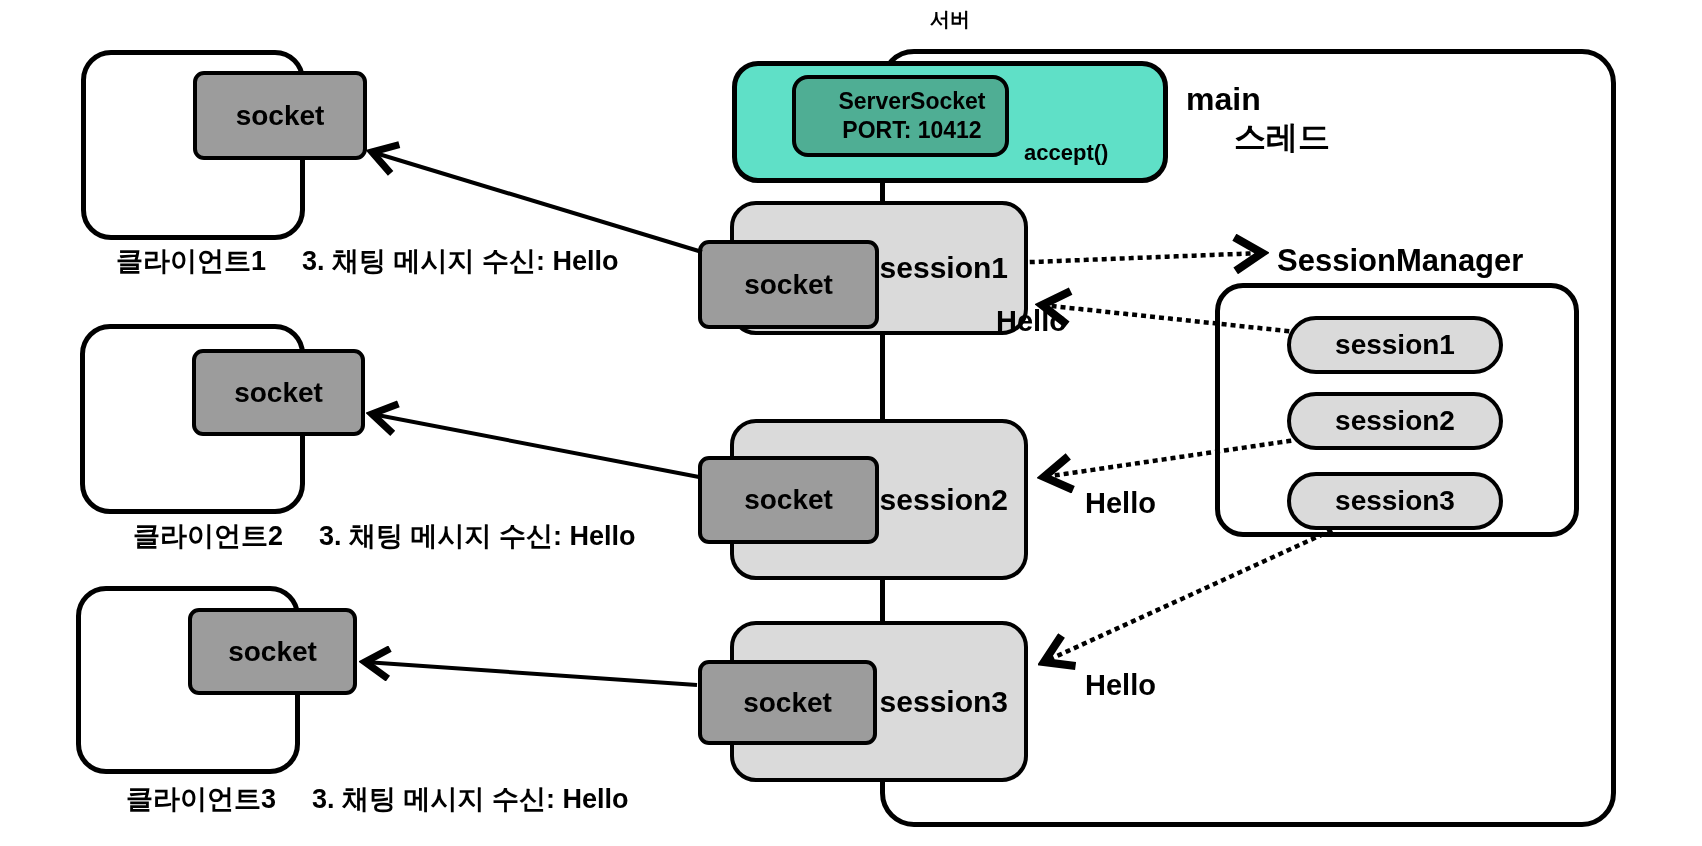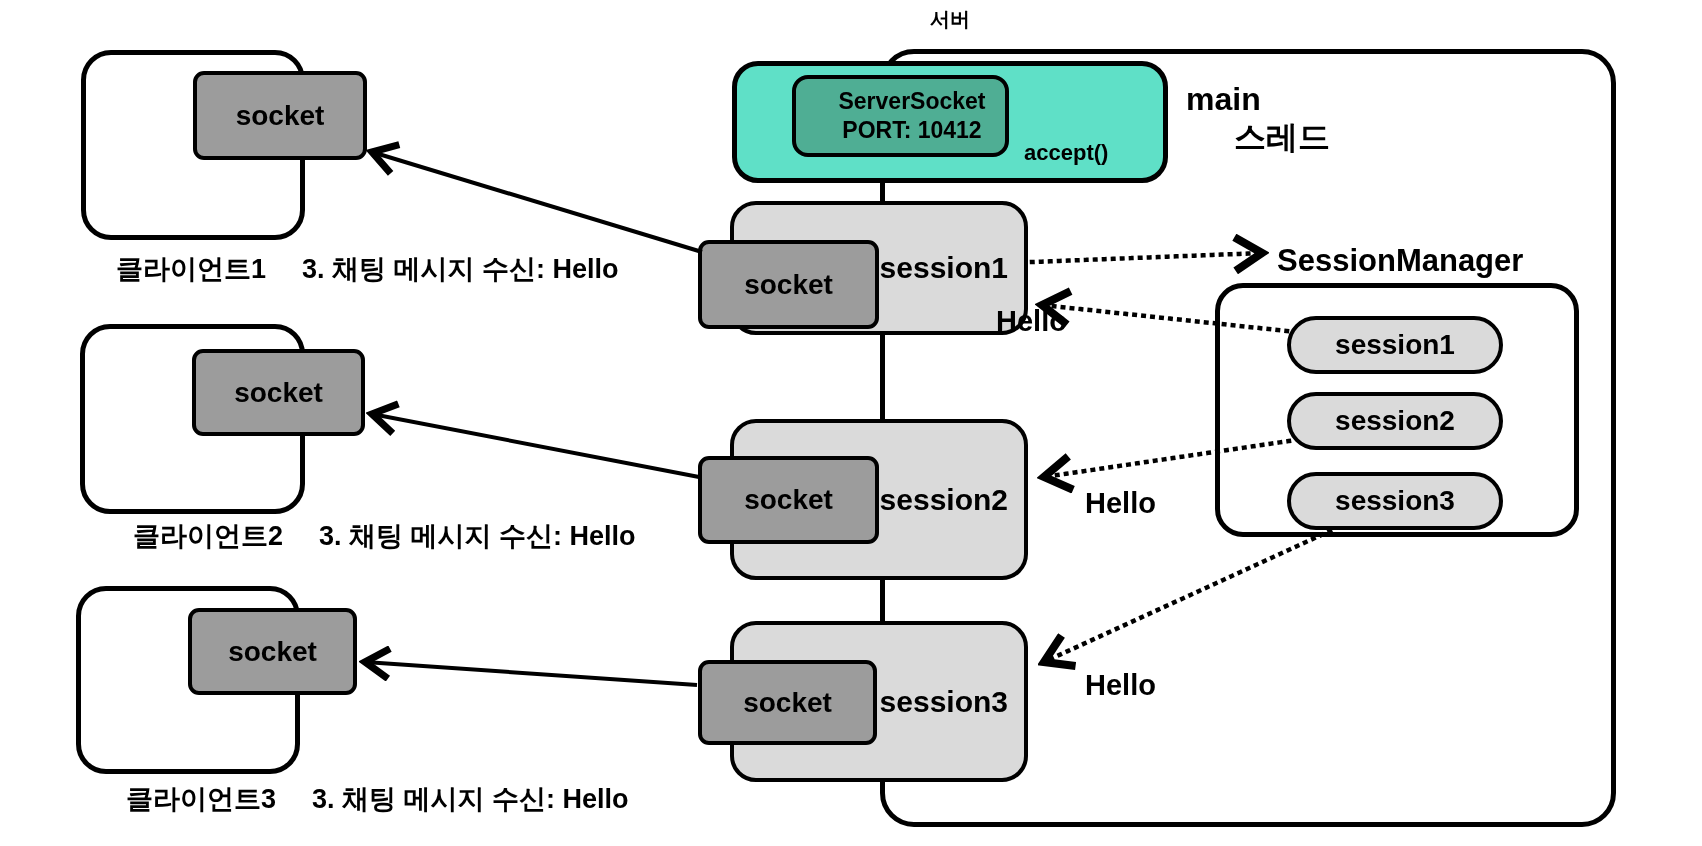--- a/index.html
+++ b/index.html
@@ -62,21 +62,21 @@
   <div class="session" style="left:730px;top:621px;width:298px;height:161px;">
     <span>session3</span>
   </div>
 
   <div class="socket" style="left:698px;top:240px;width:181px;height:89px;z-index:4;">socket</div>
   <div class="socket" style="left:698px;top:456px;width:181px;height:88px;z-index:4;">socket</div>
   <div class="socket" style="left:698px;top:660px;width:179px;height:85px;z-index:4;">socket</div>
 
   <div class="box" style="left:81px;top:50px;width:224px;height:190px;z-index:2;"></div>
   <div class="socket" style="left:193px;top:71px;width:174px;height:89px;z-index:3;">socket</div>
-  <div class="clientrow" style="left:116px;top:251px;">
+  <div class="clientrow" style="left:116px;top:243px;">
     <span>클라이언트1</span>
     <span>3. 채팅 메시지 수신: Hello</span>
   </div>
 
   <div class="box" style="left:80px;top:324px;width:225px;height:190px;z-index:2;"></div>
   <div class="socket" style="left:192px;top:349px;width:173px;height:87px;z-index:3;">socket</div>
   <div class="clientrow" style="left:133px;top:518px;align-items:center;">
     <span>클라이언트2</span>
     <span>3. 채팅 메시지 수신: Hello</span>
   </div>

